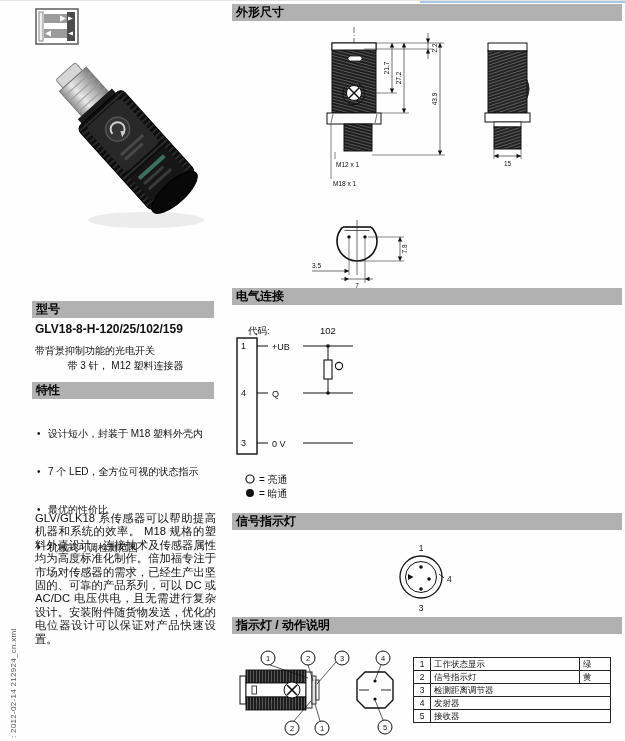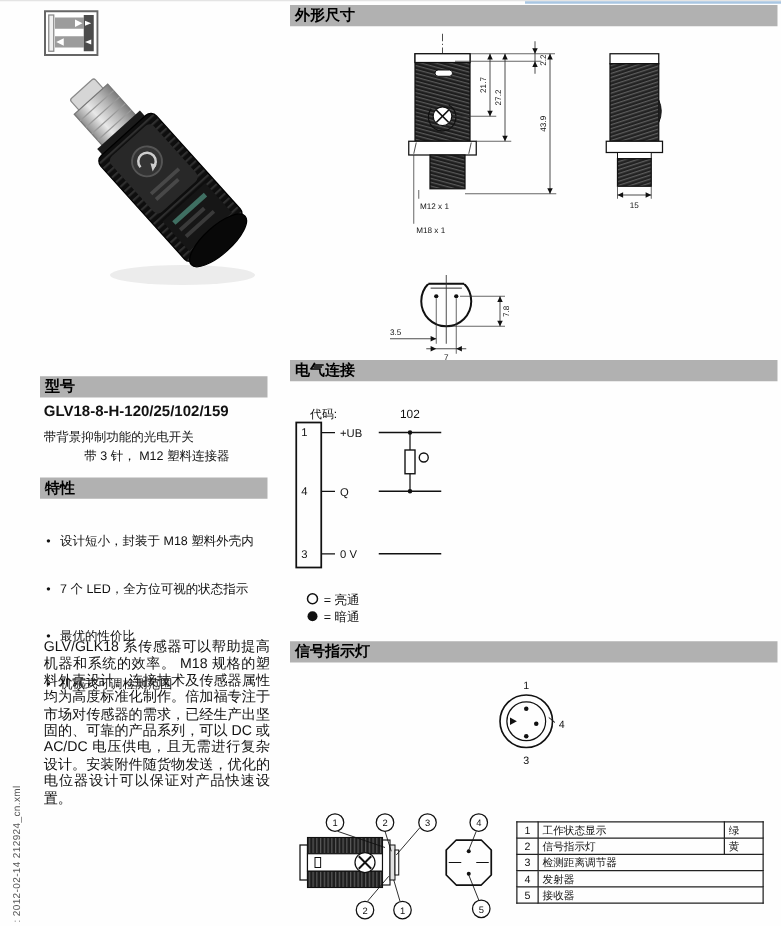--- a/index.html
+++ b/index.html
@@ -254,20 +254,21 @@
       <circle cx="197" cy="47" r="1.8" fill="#111"></circle>
       <circle cx="189" cy="57" r="1.8" fill="#111"></circle>
       <polygon points="176,42 181.5,45 176,48" fill="#111"></polygon>
       <text x="189" y="19" font-size="8.5" text-anchor="middle">1</text>
       <line x1="207" y1="42" x2="212" y2="46" stroke="#111" stroke-width=".8"></line>
       <text x="215" y="50" font-size="8.5">4</text>
       <text x="189" y="79" font-size="8.5" text-anchor="middle">3</text>
     </svg>
   </div>
 
+  <div class="bar bar-r" style="top:617px;">指示灯 / 动作说明</div>
   <div style="position:absolute;left:232px;top:648px;">
     <svg width="178" height="93" viewBox="0 0 178 93">
       <defs>
         <pattern id="thrV" width="3" height="6" patternUnits="userSpaceOnUse">
           <rect width="3" height="6" fill="#1d1d1d"></rect>
             <rect width="1" height="6" fill="#585858"></rect>
         </pattern>
       </defs>
 
       <rect x="8" y="28" width="6" height="28" fill="#fff" stroke="#111" stroke-width="1"></rect>

